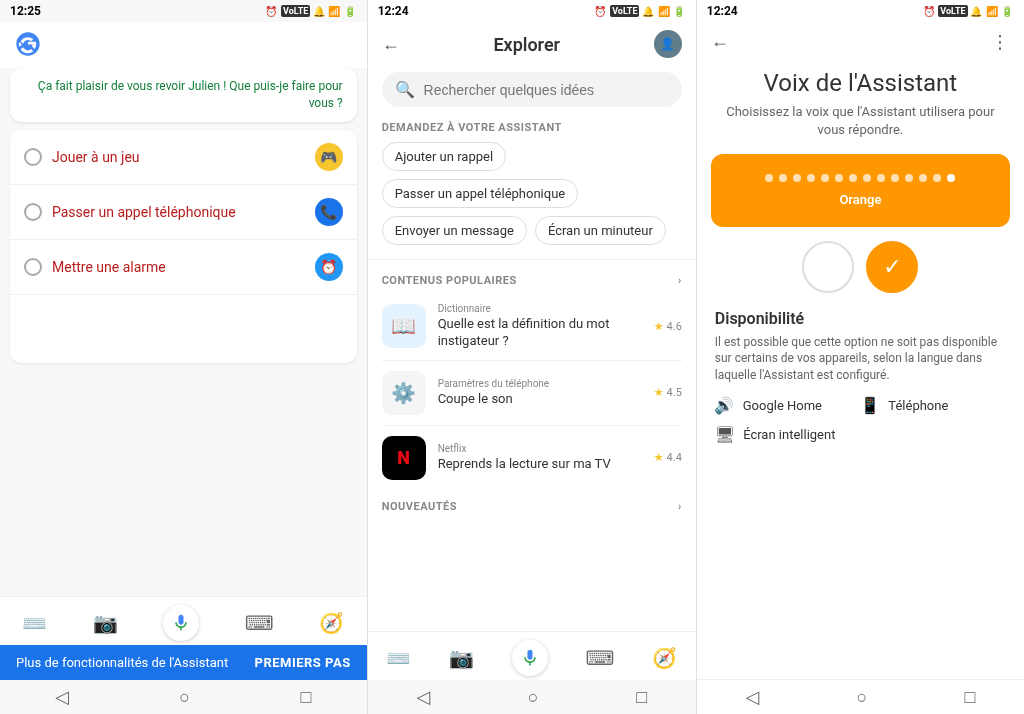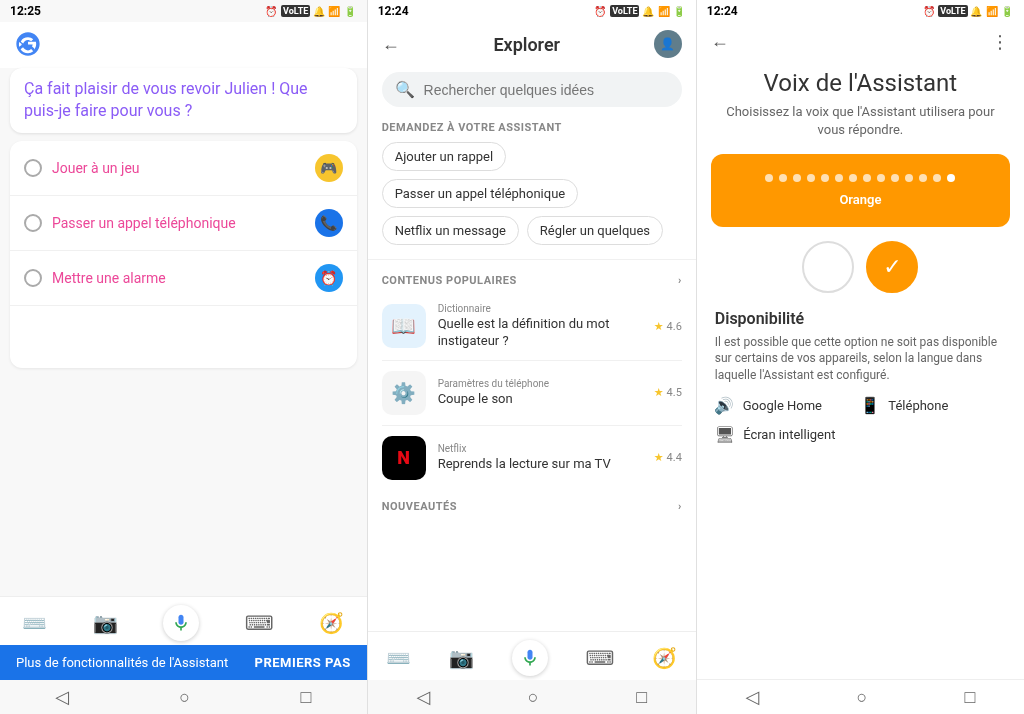--- a/index.html
+++ b/index.html
@@ -42,25 +42,26 @@
     }
     #panel1 .status-bar { background: #f8f8f8; }
     .assistant-header {
       padding: 8px 14px 6px;
       background: #fff;
     }
     .assistant-bubble {
       background: #fff;
       border-radius: 12px;
       padding: 10px 14px;
-      font-size: 16px;
-      color: #8b5cf6;
+      font-size: 12px;
+      color: #15803d;
       box-shadow: 0 1px 3px rgba(0,0,0,0.1);
       margin: 0 10px 8px;
       line-height: 1.4;
+      text-align: right;
     }
     .suggestions-list {
       flex: 1;
       background: #fff;
       margin: 0 10px;
       border-radius: 12px;
       overflow: hidden;
       box-shadow: 0 1px 3px rgba(0,0,0,0.08);
     }
     .suggestion-item {
@@ -77,21 +78,21 @@
       align-items: center;
       gap: 10px;
     }
     .radio-circle {
       width: 18px;
       height: 18px;
       border: 2px solid #aaa;
       border-radius: 50%;
       flex-shrink: 0;
     }
-    .suggestion-text { font-size: 14px; color: #ec4899; }
+    .suggestion-text { font-size: 14px; color: #b91c1c; }
     .suggestion-icon {
       width: 28px;
       height: 28px;
       border-radius: 50%;
       display: flex;
       align-items: center;
       justify-content: center;
       font-size: 14px;
       flex-shrink: 0;
     }
@@ -482,22 +483,22 @@
   <div class="search-box">
     <span style="color:#888;font-size:16px;">🔍</span>
     <input type="text" placeholder="Rechercher quelques idées" style="">
   </div>
 
   <div class="section-label">DEMANDEZ À VOTRE ASSISTANT</div>
 
   <div class="chips-row">
     <div class="chip">Ajouter un rappel</div>
     <div class="chip">Passer un appel téléphonique</div>
-    <div class="chip">Netflix un message</div>
-    <div class="chip">Régler un quelques</div>
+    <div class="chip">Envoyer un message</div>
+    <div class="chip">Écran un minuteur</div>
   </div>
 
   <div class="divider"></div>
 
   <div class="content-section">
     <div class="content-label">
       <span>CONTENUS POPULAIRES</span>
       <span>›</span>
     </div>
 

